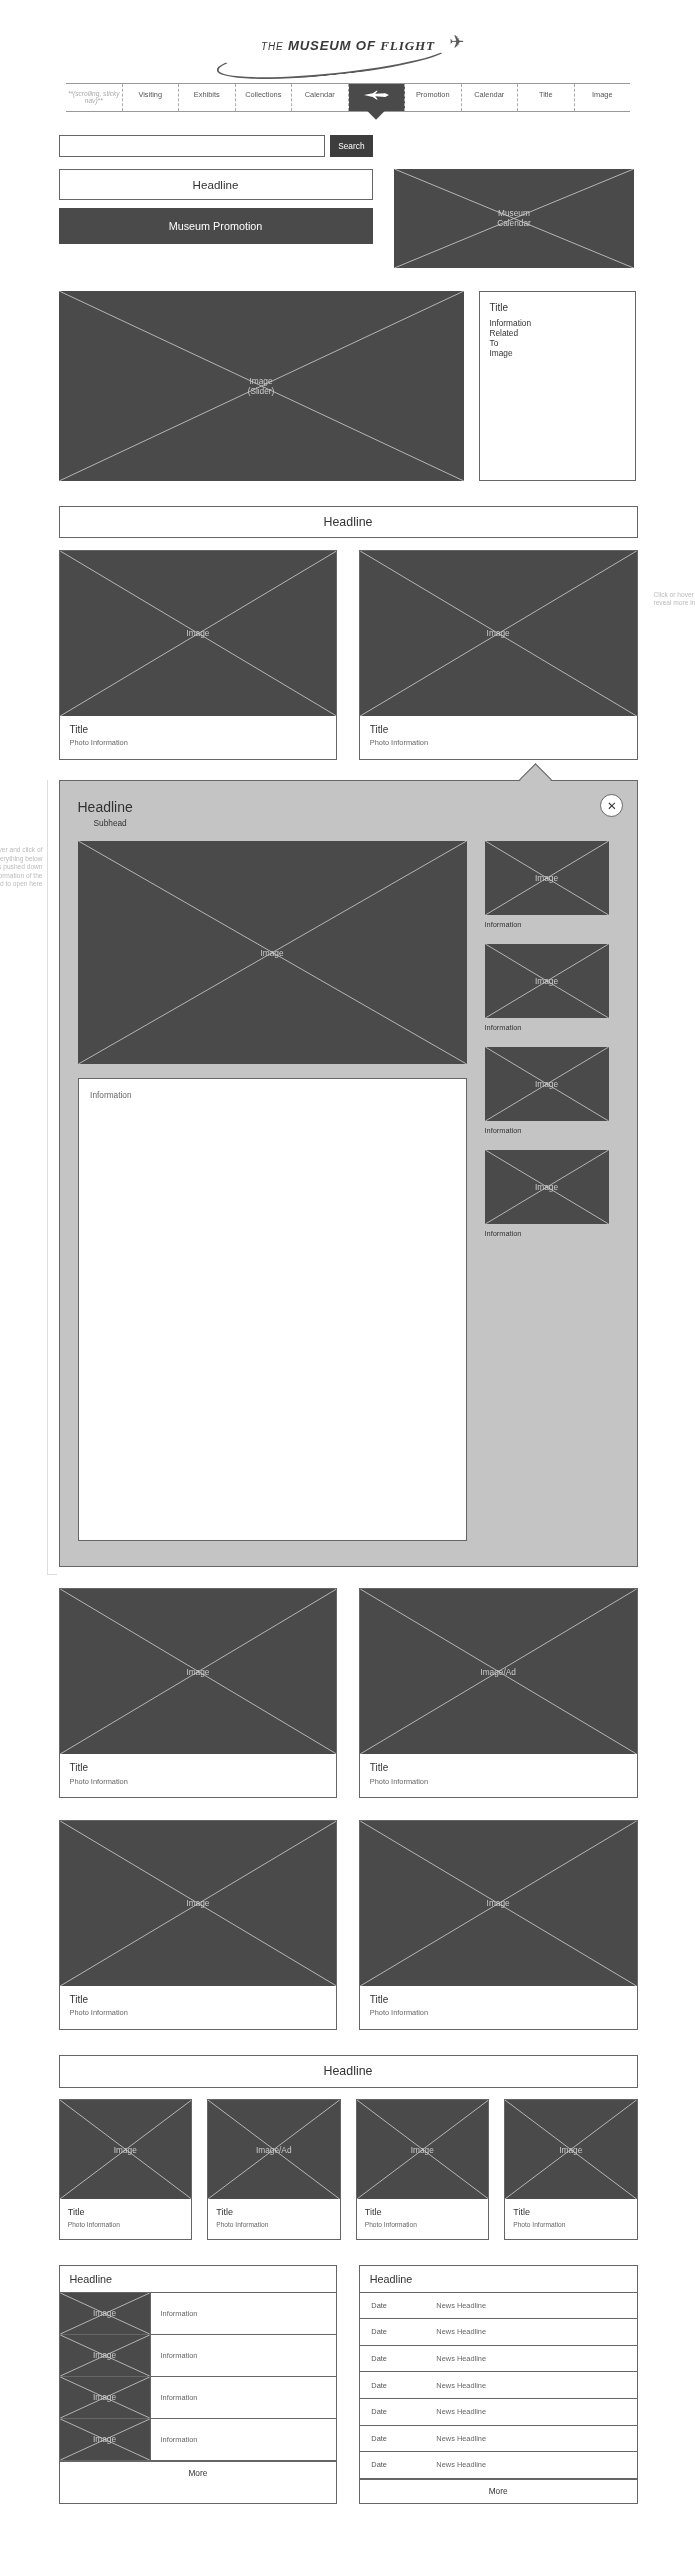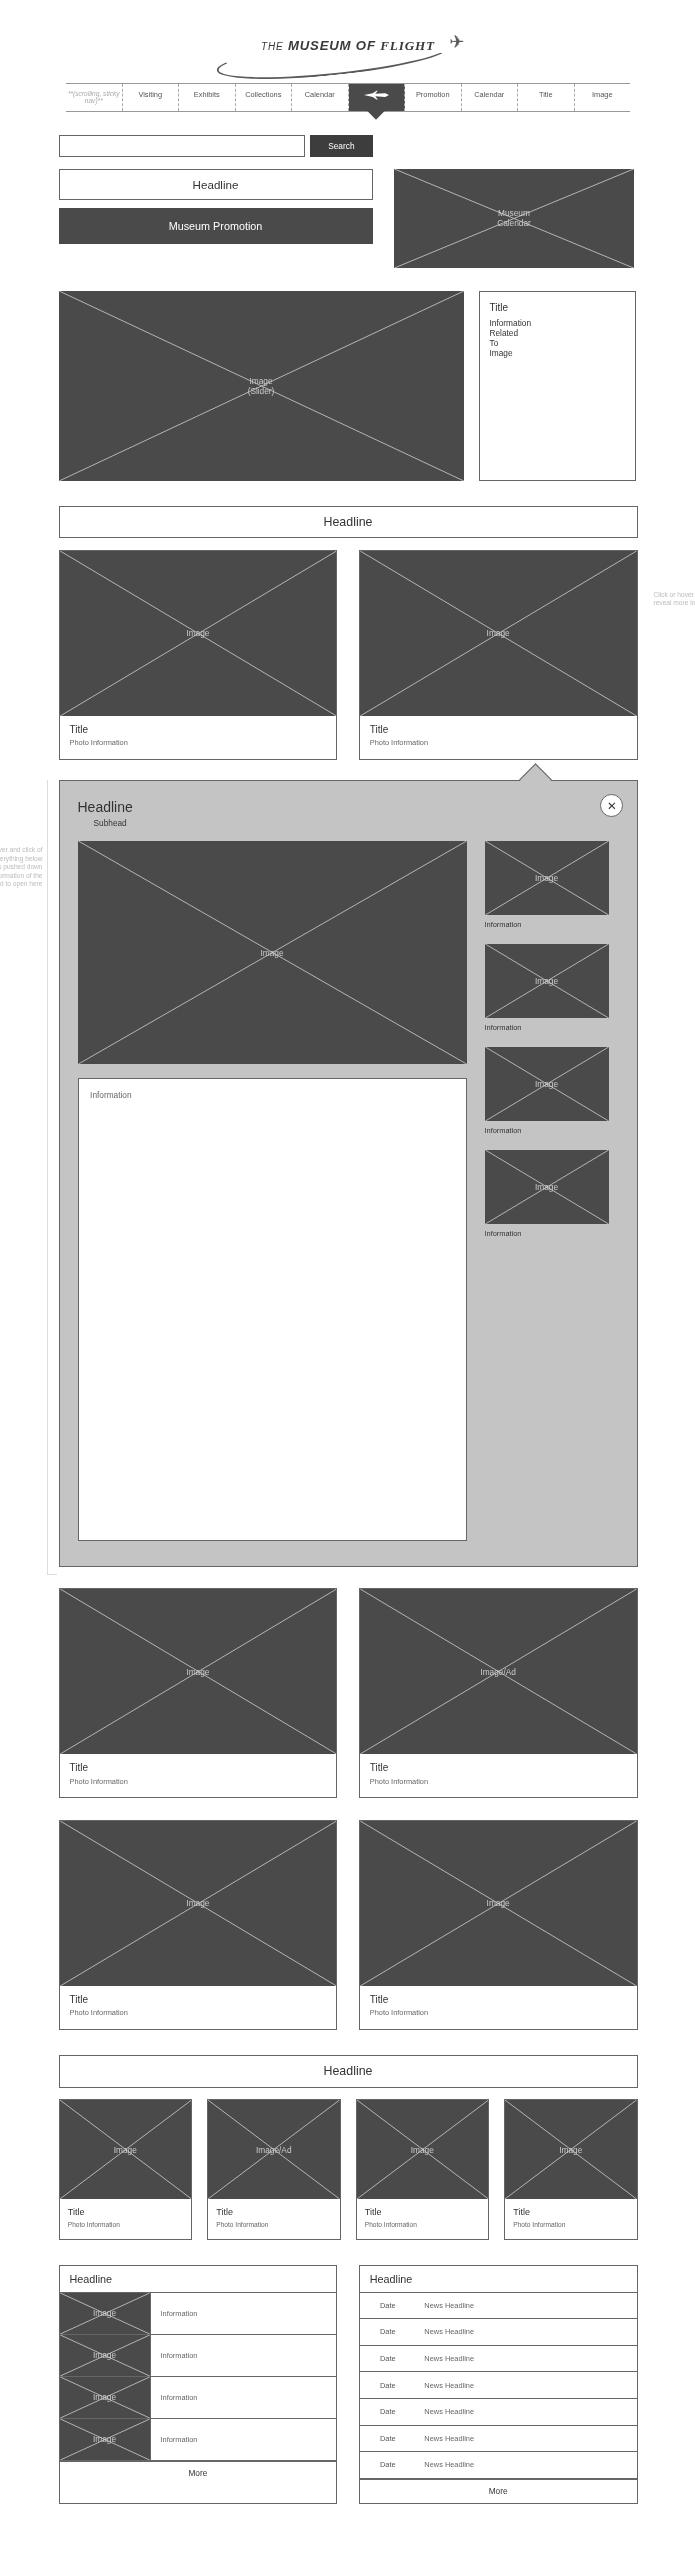--- a/index.html
+++ b/index.html
@@ -21,21 +21,21 @@
 .nav-cell { flex: 1; border-right: 0.8px dashed #aaa; text-align: center; padding: 6.6px 1.7px; font-size: 7.4px; color: #555; cursor: pointer; }
 .nav-cell:last-child { border-right: none; }
 .nav-cell.tagline { color: #aaa; font-style: italic; font-size: 6.6px; }
 .nav-cell.active { background: #4a4a4a; color: #fff; position: relative; }
 .nav-cell.active svg { width: 25px; height: 10px; fill: #fff; }
 .nav-notch { position: absolute; left: 50%; bottom: -6.6px; width: 13.2px; height: 13.2px; background: #4a4a4a; transform: translateX(-50%) rotate(45deg); }
 
 
 .search-row { display: flex; gap: 5px; margin: 23px 0 11.6px 0; align-items: stretch; width: 314px; }
 .search-input { flex: 1; border: 0.8px solid #666; padding: 5px; font-size: 9px; }
-.search-btn { background: #3d3d3d; color: #fff; border: none; padding: 0 18px; font-size: 8.3px; cursor: pointer; }
+.search-btn { background: #3d3d3d; color: #fff; border: none; padding: 0 8px; font-size: 8.3px; cursor: pointer; }
 
 
 .top-row { display: flex; gap: 21.5px; align-items: flex-start; }
 .top-left { width: 314px; }
 .headline-box { border: 0.8px solid #666; padding: 8.3px; text-align: center; font-size: 11.6px; margin-bottom: 8.3px; }
 .promo-box { background: #4a4a4a; color: #fff; padding: 11.6px; text-align: center; font-size: 10.8px; }
 .museum-promo-img { width: 240px; height: 99px; position: relative; }
 
 
 .ph { background: #4a4a4a; position: relative; display: flex; align-items: center; justify-content: center; color: #ccc; font-size: 8.3px; text-align: center; }
@@ -91,21 +91,21 @@
 
 
 .bottom-row { display: flex; gap: 21.5px; margin-top: 25px; }
 .bcol { width: 279px; border: 0.8px solid #666; }
 .bcol-head { border-bottom: 0.8px solid #666; padding: 6.6px 10px; font-size: 10.8px; }
 .brow { display: flex; align-items: center; border-bottom: 0.8px solid #666; }
 .brow:last-child { border-bottom: none; }
 .brow .ph { width: 91px; height: 41px; border-right: 0.8px solid #666; }
 .brow .txt { flex: 1; padding: 0 10px; font-size: 7.4px; color: #666; }
 .more { text-align: center; padding: 6.6px; font-size: 8.3px; cursor: pointer; border-top: 0.8px solid #666; }
-.nrow { display: flex; padding: 8.3px 11.6px; border-bottom: 0.8px solid #666; font-size: 7.4px; gap: 20px; text-align: center; }
+.nrow { display: flex; padding: 8.3px 11.6px; border-bottom: 0.8px solid #666; font-size: 7.4px; gap: 32px; }
 .nrow .dt { width: 33px; color: #555; }
 .nrow .hl { color: #666; }
 
 .mt { margin-top: 21.5px; }
 </style>
 </head>
 <body>
 
 <div class="page">
 

